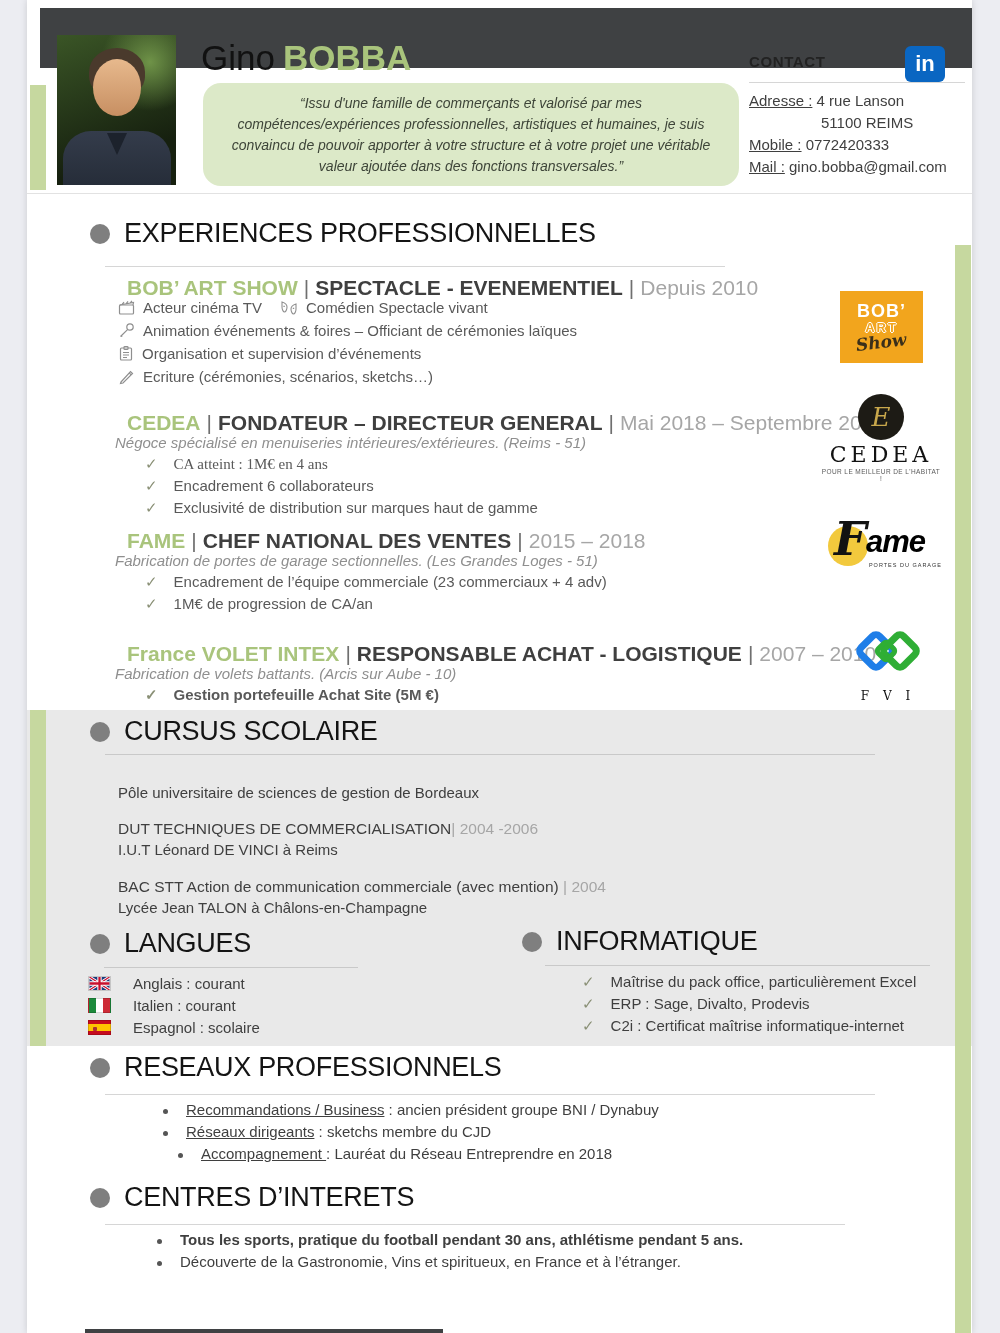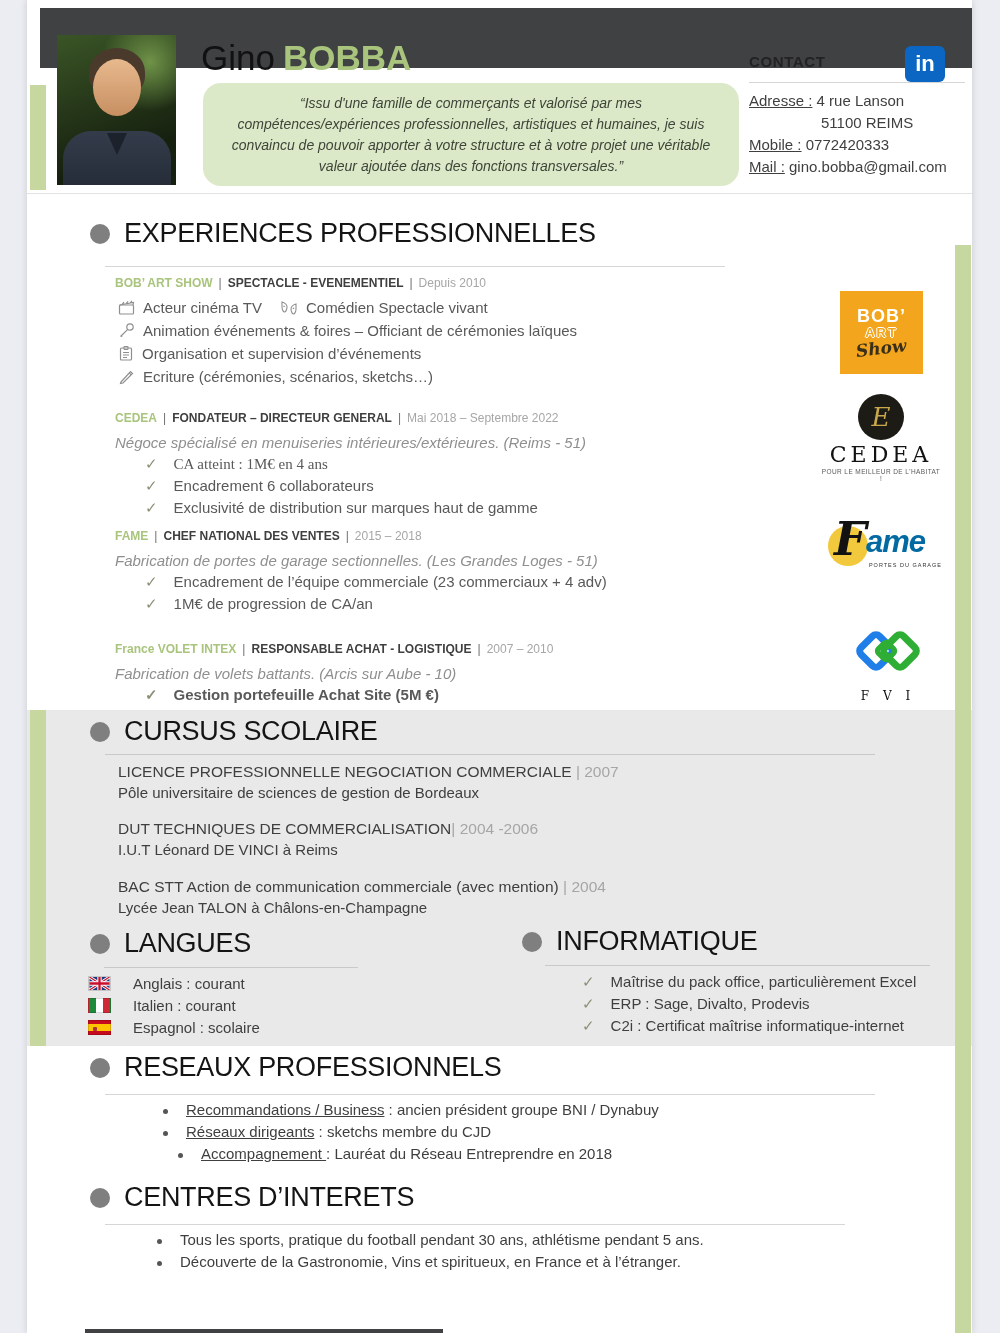--- a/index.html
+++ b/index.html
@@ -33,21 +33,21 @@
   .linkedin{left:905px;top:46px;width:40px;height:36px;background:var(--linkedin_blue);border-radius:6px;
     color:#fff;font-weight:bold;font-size:22px;display:flex;align-items:center;justify-content:center;}
   .contact-lines{left:749px;top:90px;width:216px;font-size:15px;line-height:22px;color:var(--text_dark);}
   .contact-lines .lbl{text-decoration:underline;}
   .indent2{padding-left:72px;}
   
   .sec-dot{width:20px;height:20px;border-radius:50%;background:#7f7f7f;}
   .sec-title{font-size:27px;color:#141414;letter-spacing:-.3px;}
   .sec-head{display:flex;align-items:center;gap:14px;}
   
-  .exp-title{font-size:12px;font-weight:bold;}
+  .exp-title{font-size:21px;font-weight:bold;margin-left:12px;}
   .exp-title .company{color:var(--accent_green);}
   .exp-title .pipe{color:#6f6f6f;font-weight:normal;margin:0 6px;}
   .exp-title .role{color:var(--text_dark);}
   .exp-title .dates{color:var(--date_gray);font-weight:normal;}
   .exp-sub{font-size:15px;font-style:italic;color:#8f8f8f;}
   .icon-row{display:flex;align-items:center;gap:8px;font-size:15px;color:var(--text_body);}
   .icon-row .seg{display:flex;align-items:center;gap:8px;margin-right:10px;}
   .icon-row svg{flex:none;}
   .check-row{font-size:15px;color:var(--text_body);}
   .check-row .check{color:#8a9076;margin-right:16px;}
@@ -59,36 +59,36 @@
   .lang-row{display:flex;align-items:center;gap:22px;font-size:15px;color:var(--text_dark);}
   .flag{width:23px;height:15px;flex:none;display:block;border:1px solid rgba(0,0,0,.15);}
   .flag-it{background:linear-gradient(90deg,#1d8a3c 33%,#fff 33%,#fff 66%,#ce2b37 66%);}
   .flag-es{background:linear-gradient(#c60b1e 25%,#ffc400 25%,#ffc400 75%,#c60b1e 75%);position:relative;}
   .flag-es::after{content:"";position:absolute;left:4px;top:6px;width:4px;height:4px;background:#a33;border-radius:1px;}
   
   .bullet-row{font-size:15px;color:var(--text_dark);}
   .bdot{display:inline-block;width:5px;height:5px;border-radius:50%;background:#555;vertical-align:middle;margin-right:18px;}
   .lead{text-decoration:underline;}
   
-  .logo-bobart{left:840px;top:291px;width:83px;height:83px;background:var(--bobart_orange);
+  .logo-bobart{left:840px;top:291px;width:83px;height:72px;background:var(--bobart_orange);
     display:flex;flex-direction:column;align-items:center;justify-content:center;line-height:1.05;}
   .logo-bobart .l1{color:#fff;font-weight:800;font-size:18px;letter-spacing:1px;}
   .logo-bobart .l2{color:var(--bobart_orange);font-weight:800;font-size:13px;letter-spacing:2px;
     text-shadow:-1px 0 #fff,1px 0 #fff,0 -1px #fff,0 1px #fff;}
   .logo-bobart .l3{font-family:"DejaVu Serif",serif;font-style:italic;font-weight:bold;font-size:17px;color:#3a2f1a;transform:rotate(-7deg);}
   .logo-cedea{left:820px;top:394px;width:122px;text-align:center;}
   .logo-cedea .circ{width:46px;height:46px;border-radius:50%;background:#1d1b15;margin:0 auto;
     display:flex;align-items:center;justify-content:center;
     font-family:"DejaVu Serif",serif;font-style:italic;font-size:26px;color:#c9a84c;}
   .logo-cedea .nm{font-family:"DejaVu Serif",serif;font-size:22px;letter-spacing:4px;color:#121212;margin-top:2px;}
   .logo-cedea .tg{font-size:6.5px;letter-spacing:.4px;color:#5a5a5a;margin-top:1px;}
   .logo-fame{left:826px;top:518px;width:118px;height:60px;}
   .logo-fame .dot{position:absolute;left:2px;top:8px;width:40px;height:40px;border-radius:50%;background:var(--fame_yellow);}
   .logo-fame .f{position:absolute;left:8px;top:-6px;font-family:"DejaVu Serif",serif;font-style:italic;font-weight:bold;font-size:46px;color:#121212;}
-  .logo-fame .rest{position:absolute;left:40px;top:6px;font-style:italic;font-weight:800;font-size:31px;letter-spacing:-1px;color:#0369a1;}
+  .logo-fame .rest{position:absolute;left:40px;top:6px;font-style:italic;font-weight:800;font-size:31px;letter-spacing:-1px;color:#000000;}
   .logo-fame .tg{position:absolute;right:2px;top:44px;font-size:5.5px;letter-spacing:1px;color:#333;}
   .logo-fvi{left:848px;top:626px;width:80px;text-align:center;}
   .logo-fvi .nm{font-family:"DejaVu Serif",serif;font-size:12px;letter-spacing:5px;color:#111;margin-top:1px;}
   .bottombar{left:85px;top:1329px;width:358px;height:4px;background:var(--topbar);}
 </style>
 </head>
 <body>
 
 <div class="screen">
   <div class="page abs"></div>
@@ -236,21 +236,20 @@
       </g>
     </svg>
     <div class="nm">F V I</div>
   </div>
 
   <div class="abs sec-head" style="left:90px;top:716px;">
     <span class="sec-dot"></span>
     <span class="sec-title">CURSUS SCOLAIRE</span>
   </div>
   <div class="abs hrule" style="left:105px;top:754px;width:770px;background:#c9c9c9;"></div>
-  <div class="abs edu-title" style="left:118px;top:763px;"><span>LICENCE PROFESSIONNELLE NEGOCIATION COMMERCIALE</span><span class="year"><span> | </span><span>2007</span></span></div>
   <div class="abs edu-school" style="left:118px;top:784px;">Pôle universitaire de sciences de gestion de Bordeaux</div>
   <div class="abs edu-title" style="left:118px;top:820px;"><span>DUT TECHNIQUES DE COMMERCIALISATION</span><span class="year"><span>| </span><span>2004 -2006</span></span></div>
   <div class="abs edu-school" style="left:118px;top:841px;">I.U.T Léonard DE VINCI à Reims</div>
   <div class="abs edu-title" style="left:118px;top:878px;"><span>BAC STT Action de communication commerciale (avec mention)</span><span class="year"><span> | </span><span>2004</span></span></div>
   <div class="abs edu-school" style="left:118px;top:899px;">Lycée Jean TALON à Châlons-en-Champagne</div>
 
   <div class="abs sec-head" style="left:90px;top:928px;">
     <span class="sec-dot"></span>
     <span class="sec-title">LANGUES</span>
   </div>
@@ -290,17 +289,17 @@
   <div class="abs hrule" style="left:105px;top:1094px;width:770px;"></div>
   <div class="abs bullet-row" style="left:163px;top:1101px;"><span class="bdot"></span><span class="lead">Recommandations / Business</span><span> : ancien président groupe BNI / Dynabuy</span></div>
   <div class="abs bullet-row" style="left:163px;top:1123px;"><span class="bdot"></span><span class="lead">Réseaux dirigeants</span><span> : sketchs membre du CJD</span></div>
   <div class="abs bullet-row" style="left:178px;top:1145px;"><span class="bdot"></span><span class="lead">Accompagnement </span><span>: Lauréat du Réseau Entreprendre en 2018</span></div>
 
   <div class="abs sec-head" style="left:90px;top:1182px;">
     <span class="sec-dot"></span>
     <span class="sec-title">CENTRES D’INTERETS</span>
   </div>
   <div class="abs hrule" style="left:105px;top:1224px;width:740px;"></div>
-  <div class="abs bullet-row" style="left:157px;top:1231px;"><span class="bdot"></span><span>Tous les sports, pratique du football pendant 30 ans, athlétisme pendant 5 ans.</span></div>
+  <div class="abs bullet-row" style="left:157px;top:1231px;font-weight:bold;"><span class="bdot"></span><span>Tous les sports, pratique du football pendant 30 ans, athlétisme pendant 5 ans.</span></div>
   <div class="abs bullet-row" style="left:157px;top:1253px;"><span class="bdot"></span><span>Découverte de la Gastronomie, Vins et spiritueux, en France et à l’étranger.</span></div>
 
   <div class="abs bottombar"></div>
 </div>
 
 </body></html>

